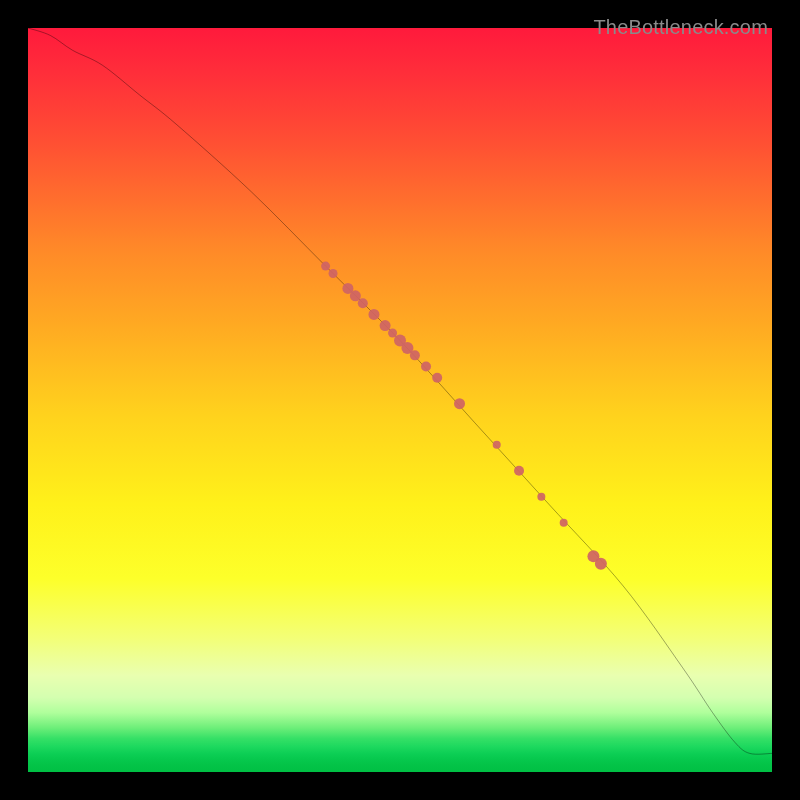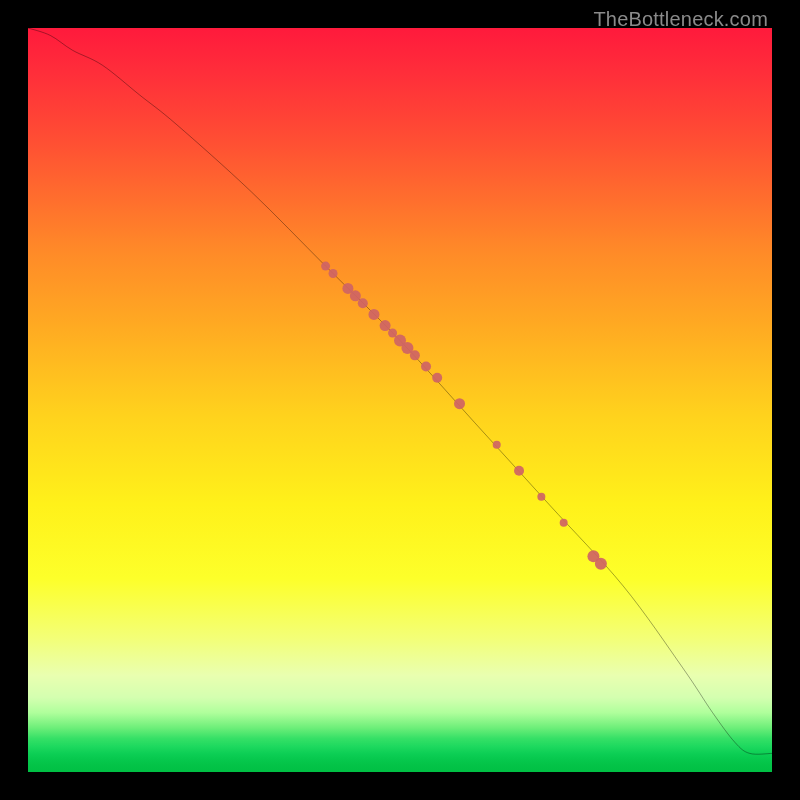--- a/index.html
+++ b/index.html
@@ -57,21 +57,21 @@
     );
   }
   svg.curve {
     position: absolute;
     inset: 0;
     width: 100%;
     height: 100%;
   }
   .watermark {
     position: absolute;
-    top: 8px;
+    top: 16px;
     right: 32px;
     color: #8a8a8a;
     font-size: 20px;
     font-weight: 400;
     letter-spacing: 0.2px;
     user-select: none;
   }
 </style>
 </head>
 <body>

